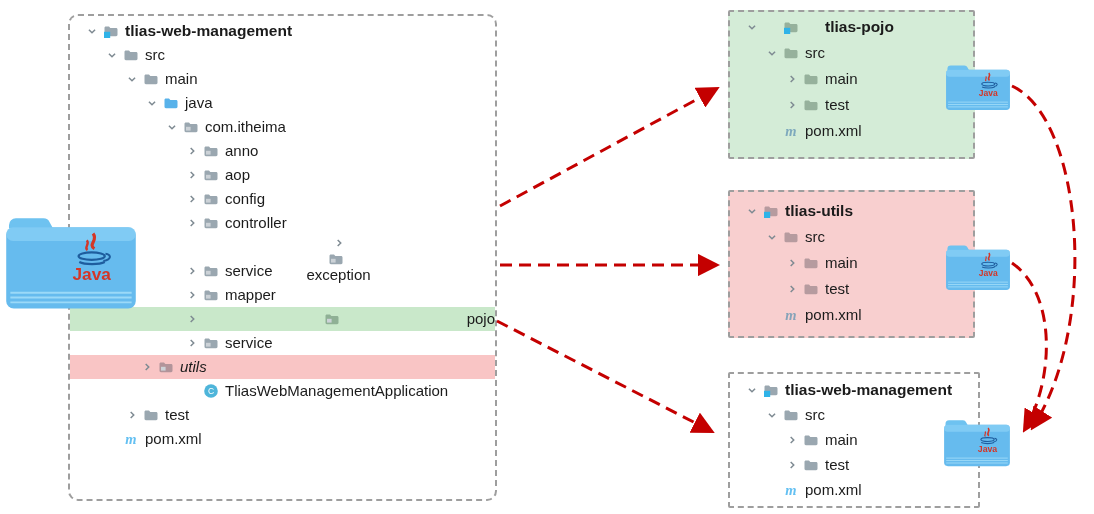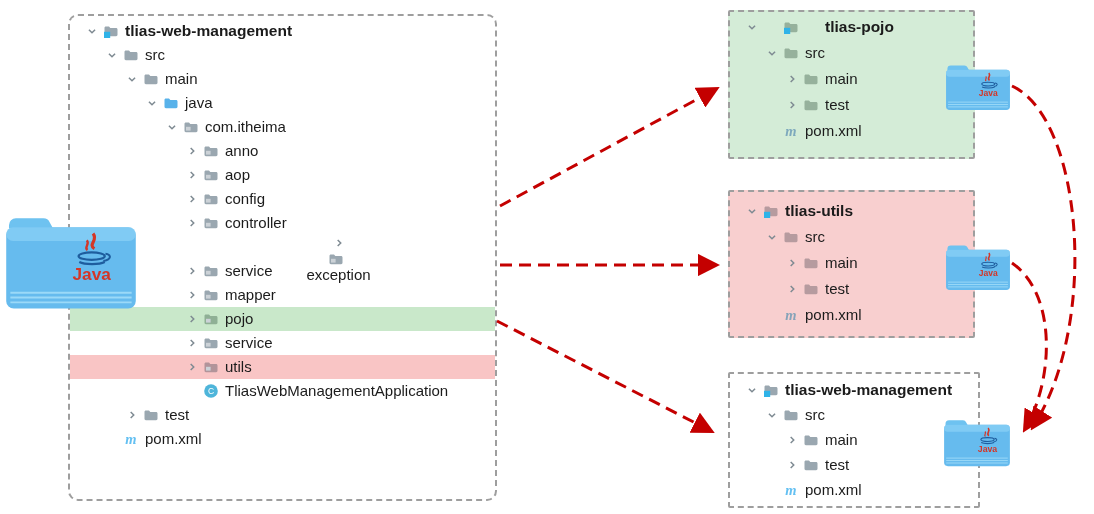--- a/index.html
+++ b/index.html
@@ -204,21 +204,21 @@
             </svg>
           </span>
           <span class="ticon">
             <svg viewBox="0 0 16 16">
               <path d="M1.5 4.8 C1.5 4 2.1 3.4 2.9 3.4 H6 L7.3 5 H13.1 C13.9 5 14.5 5.6 14.5 6.4 V11.8 C14.5 12.6 13.9 13.2 13.1 13.2 H2.9 C2.1 13.2 1.5 12.6 1.5 11.8 Z" fill="var(--folder)"></path>
               <rect x="3" y="7.8" width="4.6" height="3.8" fill="#ccd2d7"></rect>
             </svg>
           </span>
           <span class="lbl">mapper</span>
         </div>
-        <div class="row hl-green" style="padding-left: 112px;">
+        <div class="row hl-green" style="padding-left: 112px; justify-content: space-between;">
           <span class="chev">
             <svg viewBox="0 0 16 16">
               <path d="M6.5 4.5 L10 8 L6.5 11.5" fill="none" stroke="#7e8a92" stroke-width="1.7"></path>
             </svg>
           </span>
           <span class="ticon">
             <svg viewBox="0 0 16 16">
               <path d="M1.5 4.8 C1.5 4 2.1 3.4 2.9 3.4 H6 L7.3 5 H13.1 C13.9 5 14.5 5.6 14.5 6.4 V11.8 C14.5 12.6 13.9 13.2 13.1 13.2 H2.9 C2.1 13.2 1.5 12.6 1.5 11.8 Z" fill="var(--folder)"></path>
               <rect x="3" y="7.8" width="4.6" height="3.8" fill="#ccd2d7"></rect>
             </svg>
@@ -232,21 +232,21 @@
             </svg>
           </span>
           <span class="ticon">
             <svg viewBox="0 0 16 16">
               <path d="M1.5 4.8 C1.5 4 2.1 3.4 2.9 3.4 H6 L7.3 5 H13.1 C13.9 5 14.5 5.6 14.5 6.4 V11.8 C14.5 12.6 13.9 13.2 13.1 13.2 H2.9 C2.1 13.2 1.5 12.6 1.5 11.8 Z" fill="var(--folder)"></path>
               <rect x="3" y="7.8" width="4.6" height="3.8" fill="#ccd2d7"></rect>
             </svg>
           </span>
           <span class="lbl">service</span>
         </div>
-        <div class="row hl-pink" style="padding-left: 112px;">
+        <div class="row hl-pink" style="padding-left: 67px; font-style: italic;">
           <span class="chev">
             <svg viewBox="0 0 16 16">
               <path d="M6.5 4.5 L10 8 L6.5 11.5" fill="none" stroke="#7e8a92" stroke-width="1.7"></path>
             </svg>
           </span>
           <span class="ticon">
             <svg viewBox="0 0 16 16">
               <path d="M1.5 4.8 C1.5 4 2.1 3.4 2.9 3.4 H6 L7.3 5 H13.1 C13.9 5 14.5 5.6 14.5 6.4 V11.8 C14.5 12.6 13.9 13.2 13.1 13.2 H2.9 C2.1 13.2 1.5 12.6 1.5 11.8 Z" fill="var(--folder)"></path>
               <rect x="3" y="7.8" width="4.6" height="3.8" fill="#ccd2d7"></rect>
             </svg>

